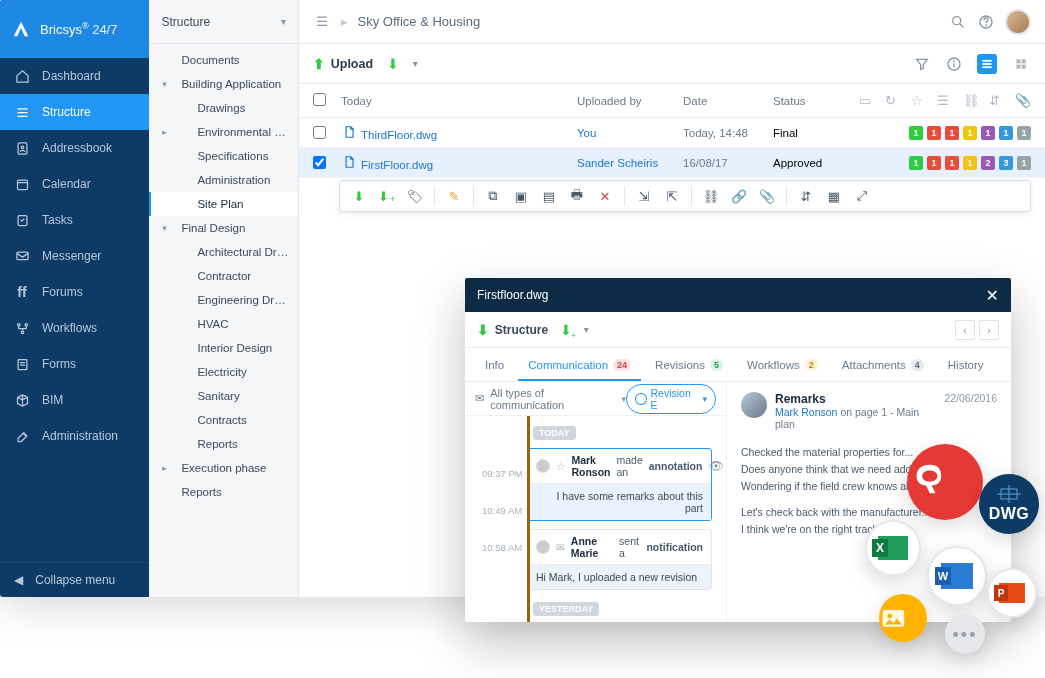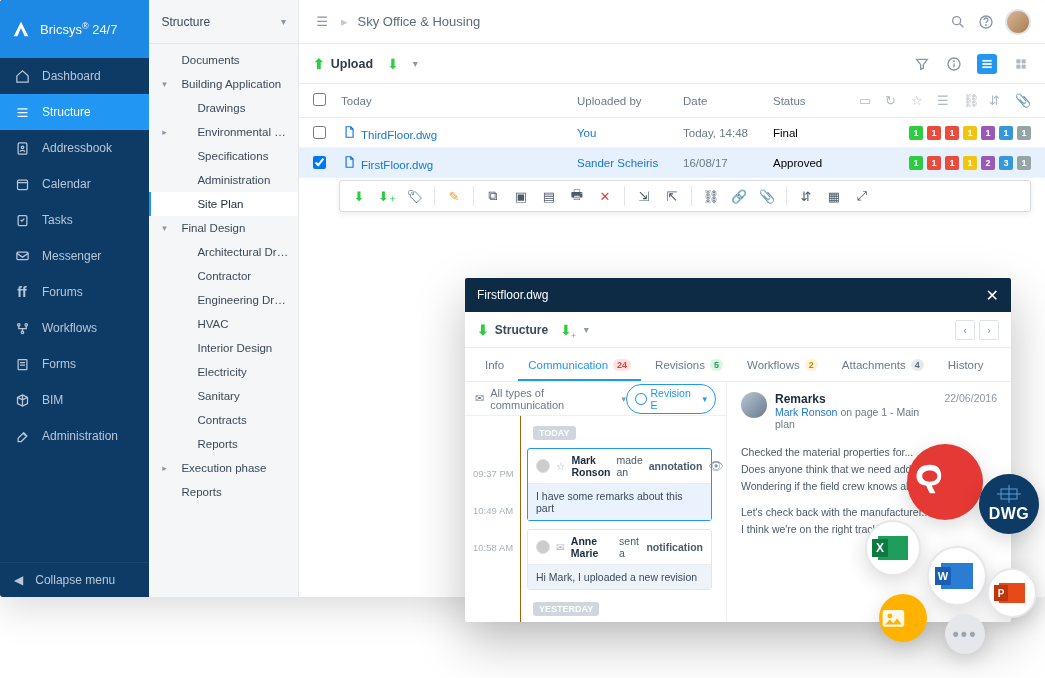--- a/index.html
+++ b/index.html
@@ -91,32 +91,32 @@
 .tab { padding:8px 10px; cursor:pointer; display:flex; align-items:center; gap:5px; border-bottom:2px solid transparent; }
 .tab.active { color:#2196f3; border-bottom-color:#2196f3; }
 .tab-badge { font-size:9px; font-weight:700; padding:1px 4px; border-radius:6px; }
 
 .detail-body { flex:1; display:flex; overflow:hidden; }
 .comm-left { width:262px; border-right:1px solid #eef1f4; display:flex; flex-direction:column; }
 .comm-filter { height:34px; display:flex; align-items:center; justify-content:space-between; padding:0 10px; border-bottom:1px solid #eef1f4; font-size:11px; color:#6b7a89; }
 .rev-pill { border:1px solid #2196f3; color:#2196f3; border-radius:999px; padding:2px 8px; font-size:10.5px; display:flex; align-items:center; gap:4px; cursor:pointer; }
 .rev-pill::before { content:""; width:10px; height:10px; border-radius:50%; border:1.5px solid #2196f3; display:inline-block; }
 .timeline { flex:1; padding:6px 8px 6px 0; overflow:auto; position:relative; }
-.time-col { position:absolute; left:0; top:0; bottom:0; width:56px; border-right:1px solid #a16207; }
+.time-col { position:absolute; left:9px; top:0; bottom:0; width:56px; border-right:3px solid #a16207; }
 .time-pill { position:relative; margin:4px 0 2px 6px; background:#cfd6dd; color:#fff; font-size:9px; font-weight:700; padding:2px 6px; border-radius:3px; display:inline-block; }
 .time-label { font-size:9.5px; color:#a8b2bc; margin:26px 0 0 8px; }
 .msg-col { margin-left:62px; }
 .msg { border:1px solid #dfe5ea; border-radius:3px; margin:6px 6px 8px 0; background:#fff; }
 .msg.highlight { border-color:#2196f3; }
 .msg-head { display:flex; align-items:center; gap:6px; padding:5px 8px; font-size:10.5px; color:#4a5a6a; }
 .msg-head .u { font-weight:600; color:#1a2b3c; }
 .msg-head .bold { font-weight:600; }
 .msg-head .av { width:14px; height:14px; border-radius:50%; background:#ccc; border:1px solid #ddd; flex-shrink:0; }
 .msg-body { background:#eef3f9; padding:6px 8px; font-size:10.5px; color:#3a4a5b; border-top:1px solid #eaeef2; }
-.msg.highlight .msg-body { background:#eaf2fd; }
+.msg.highlight .msg-body { background:#eaf2fd;text-align:right; }
 .eye { margin-left:auto; color:#8a97a6; font-size:12px; }
 
 .comm-right { flex:1; padding:10px 14px; font-size:11px; color:#4a5a6a; }
 .remark-head { display:flex; gap:8px; align-items:flex-start; }
 .remark-head .rav { width:26px; height:26px; border-radius:50%; background:linear-gradient(135deg,#b8c7d8,#6b7a89); flex-shrink:0; }
 .remark-title { font-weight:700; font-size:12px; color:#1a2b3c; }
 .remark-sub { font-size:10.5px; color:#6b7a89; }
 .remark-sub .lnk { color:#1976d2; cursor:pointer; }
 .remark-date { margin-left:auto; font-size:10.5px; color:#8a97a6; }
 .remark-body { margin-top:14px; font-size:10.5px; line-height:1.6; color:#4a5a6a; }

